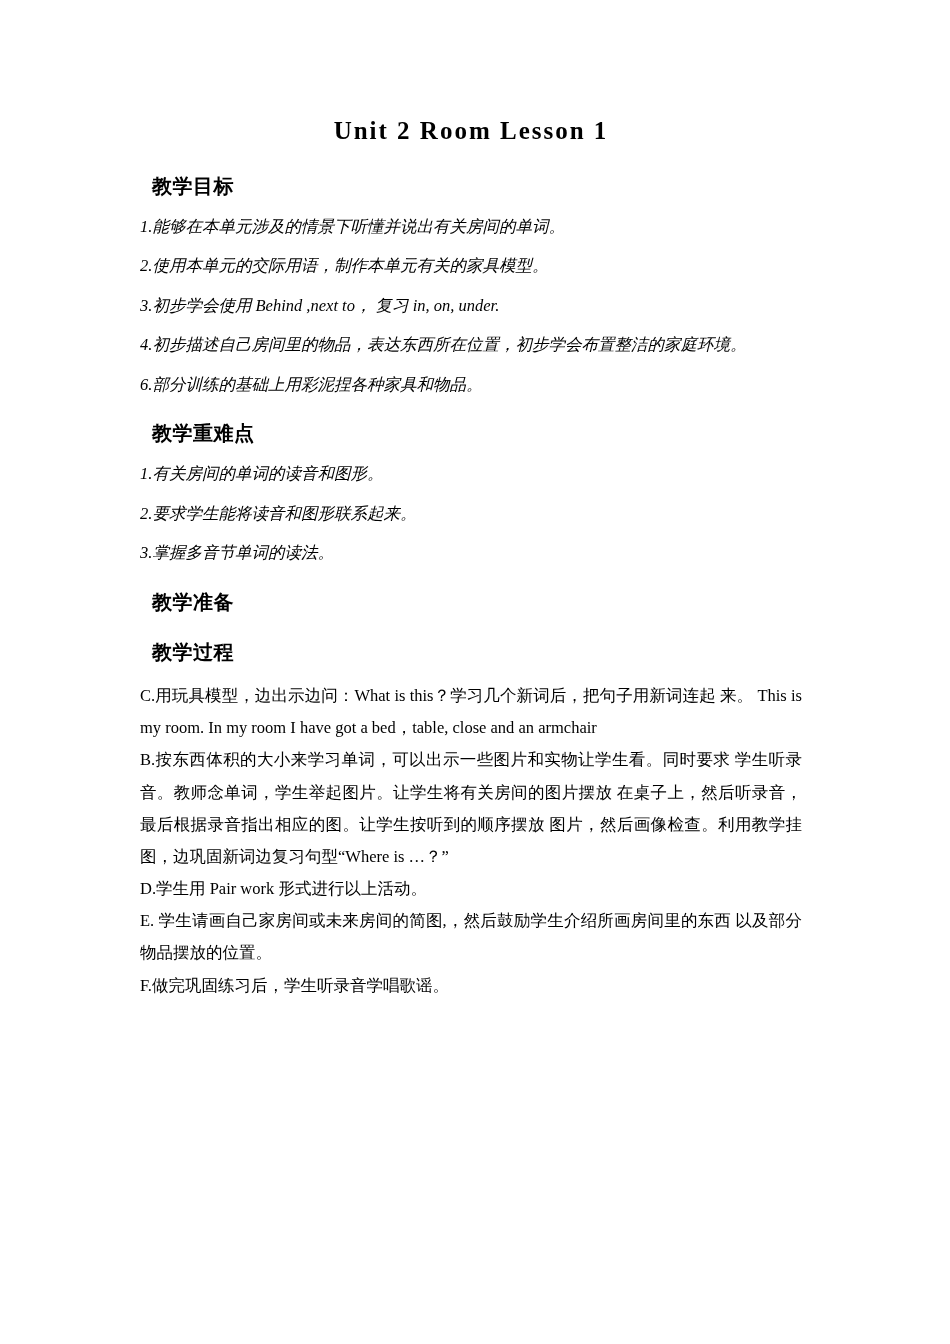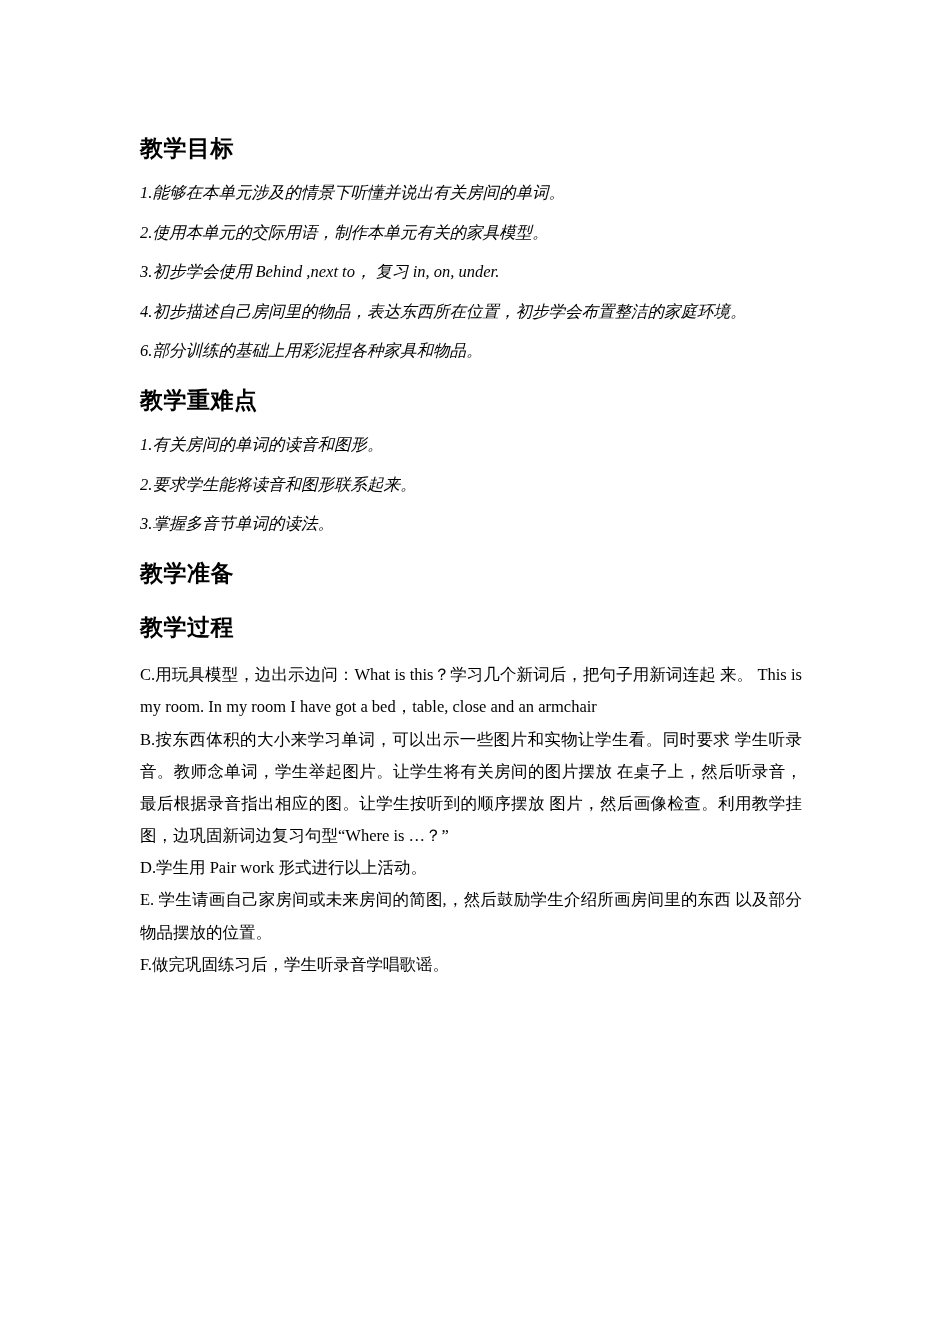--- a/index.html
+++ b/index.html
@@ -33,24 +33,24 @@
   .doc-subtitle {
     text-align: center;
     font-family: "DejaVu Sans", sans-serif;
     font-weight: bold;
     font-size: 24px;
     letter-spacing: 3px;
     margin: 6px 0 22px 0;
     line-height: 1.5;
   }
   h2.section-heading {
-    font-family: Liberation Mono, monospace;
+    font-family: Liberation Sans, sans-serif;
     font-weight: bold;
-    font-size: 23px;
-    margin: 22px 0 14px 0;
+    font-size: 20px;
+    margin: 22px 0 14px 12px;
     line-height: 1.4;
     letter-spacing: 0.5px;
   }
   p.body-line {
     font-family: "Liberation Serif", serif;
     font-size: 16.5px;
     line-height: 1.55;
     margin: 0 0 14px 0;
     text-align: left;
     font-style: italic;
@@ -68,20 +68,21 @@
   }
   .tight {
     margin-bottom: 6px;
   }
 </style>
 </head>
 <body>
 
 <div class="page">
 
+  <div class="doc-title">Unit  2  Room  Lesson  1</div>
 
   <h2 class="section-heading">教学目标</h2>
   <p class="body-line">1.能够在本单元涉及的情景下听懂并说出有关房间的单词。</p>
   <p class="body-line">2.使用本单元的交际用语，制作本单元有关的家具模型。</p>
   <p class="body-line">3.初步学会使用  Behind ,next to， 复习  in, on, under.</p>
   <p class="body-line">4.初步描述自己房间里的物品，表达东西所在位置，初步学会布置整洁的家庭环境。</p>
   <p class="body-line">6.部分训练的基础上用彩泥捏各种家具和物品。</p>
 
   <h2 class="section-heading">教学重难点</h2>
   <p class="body-line">1.有关房间的单词的读音和图形。</p>

